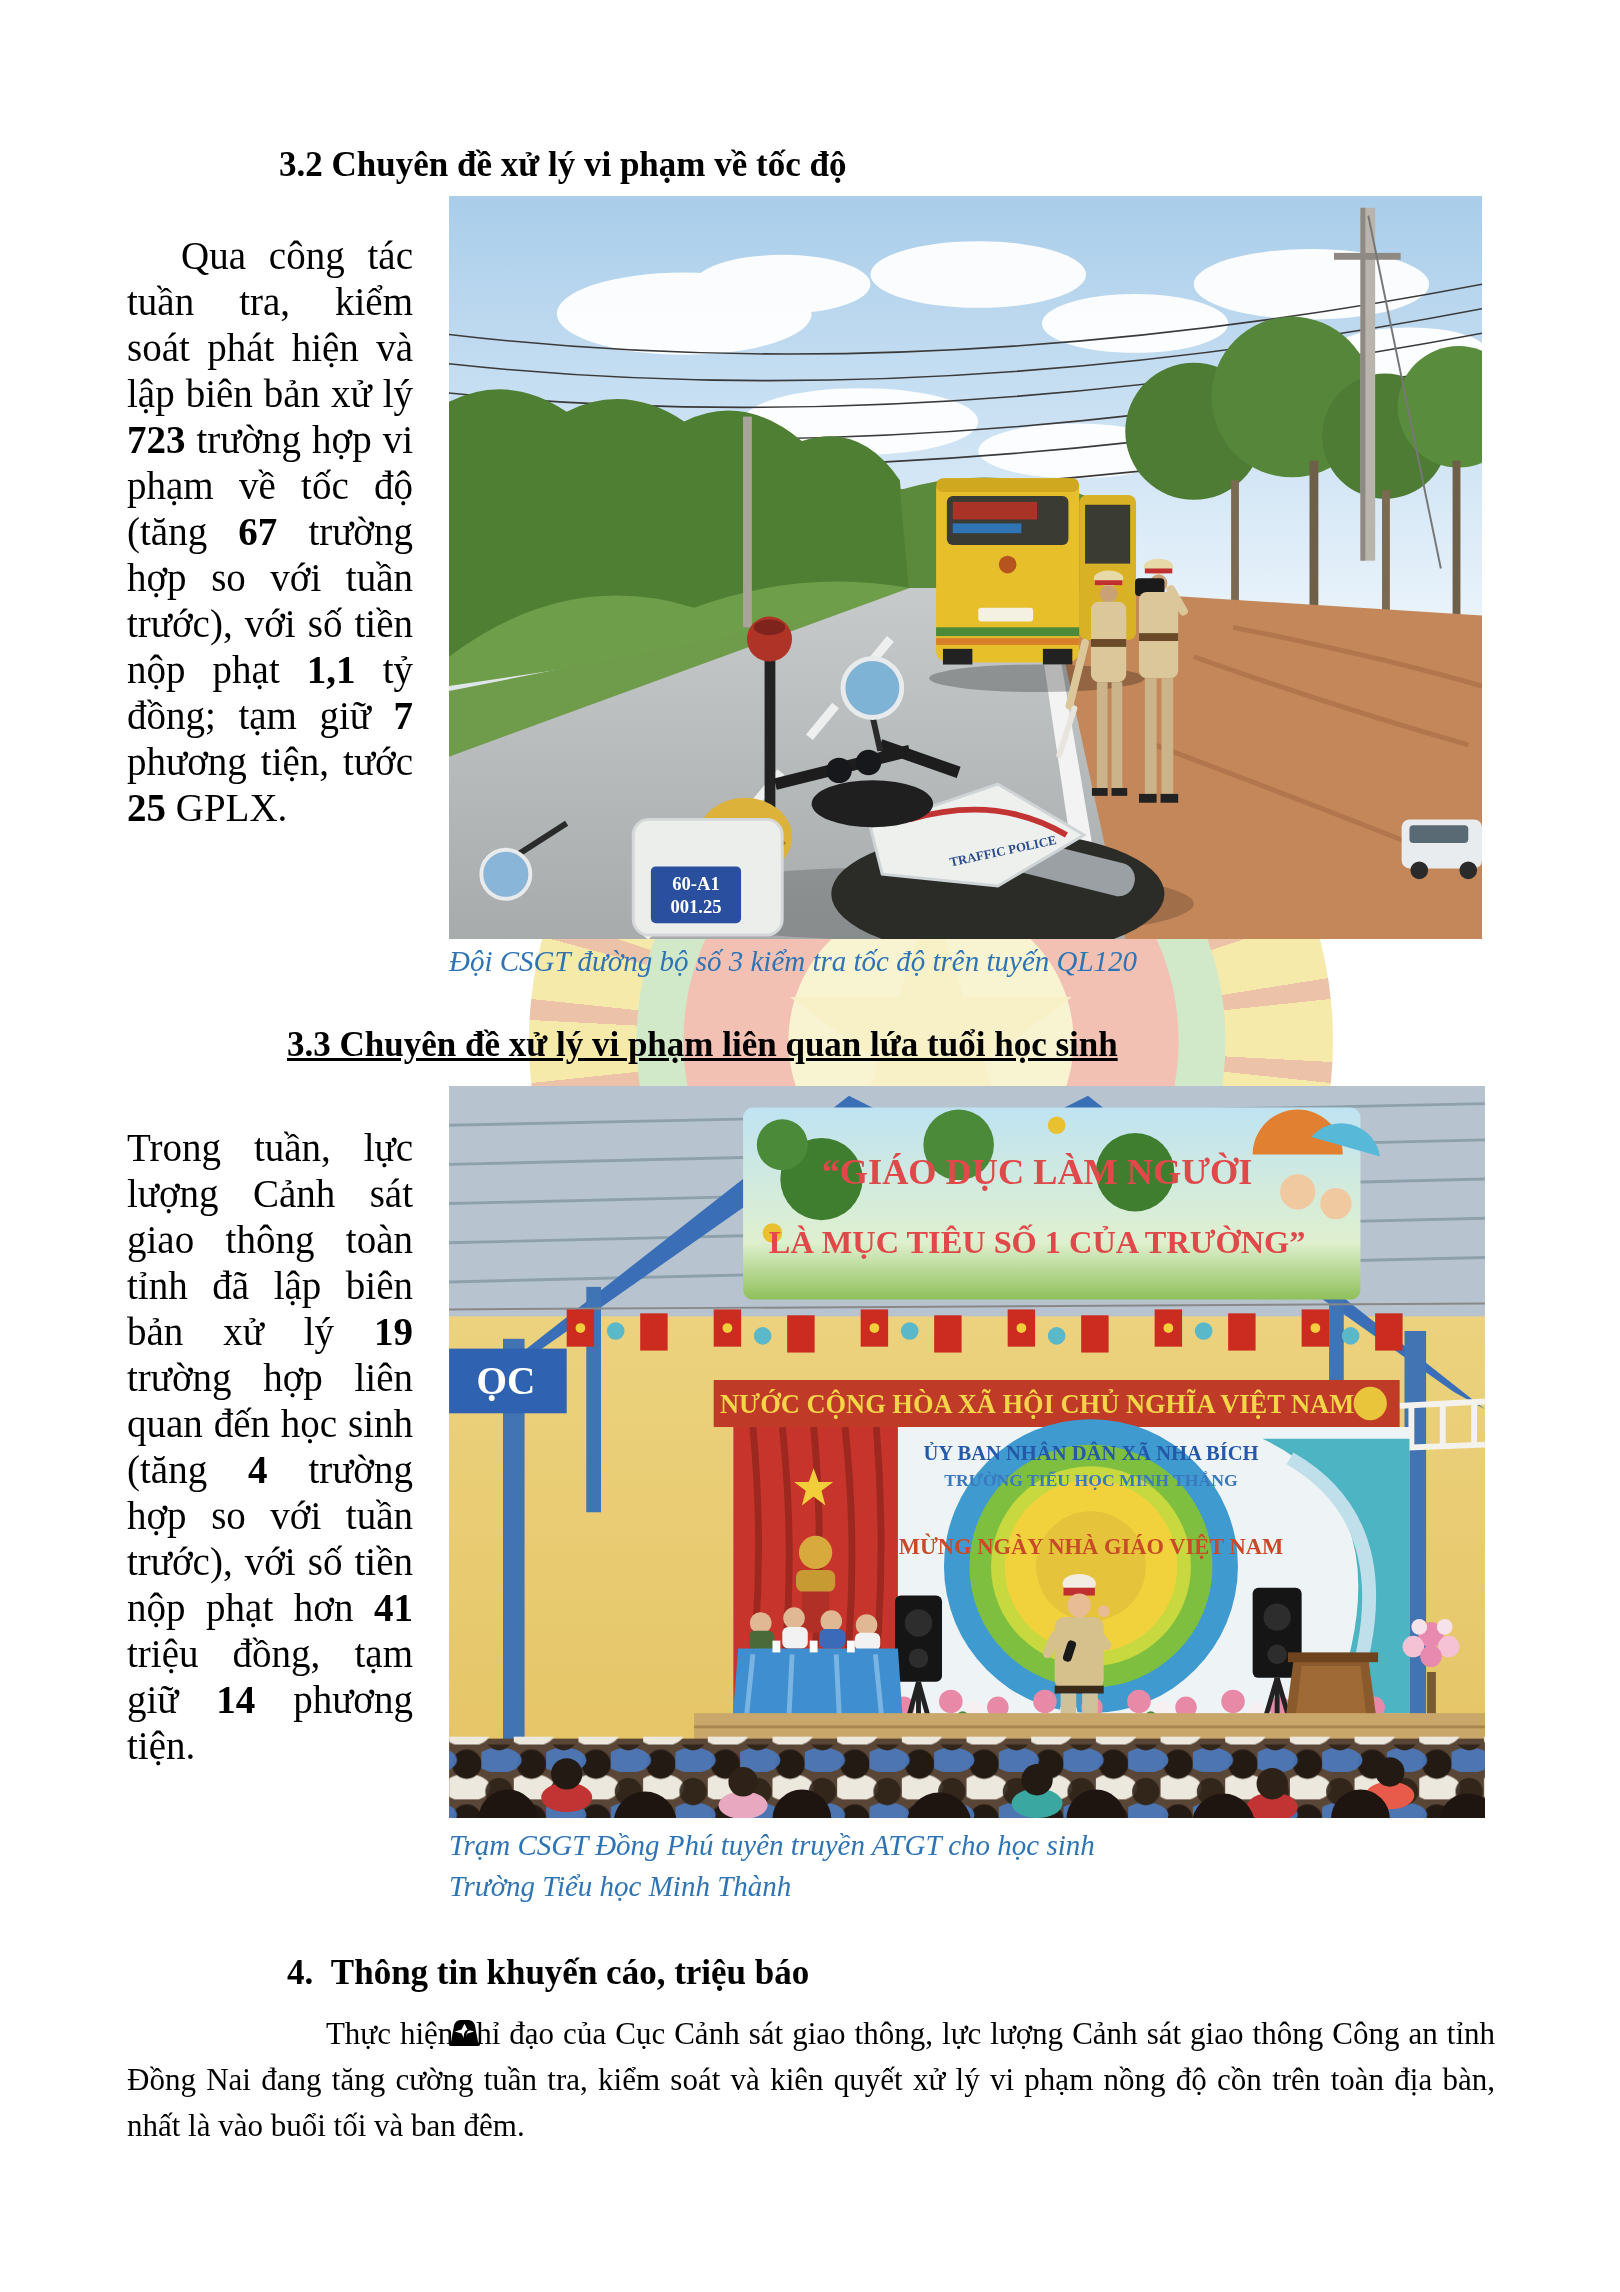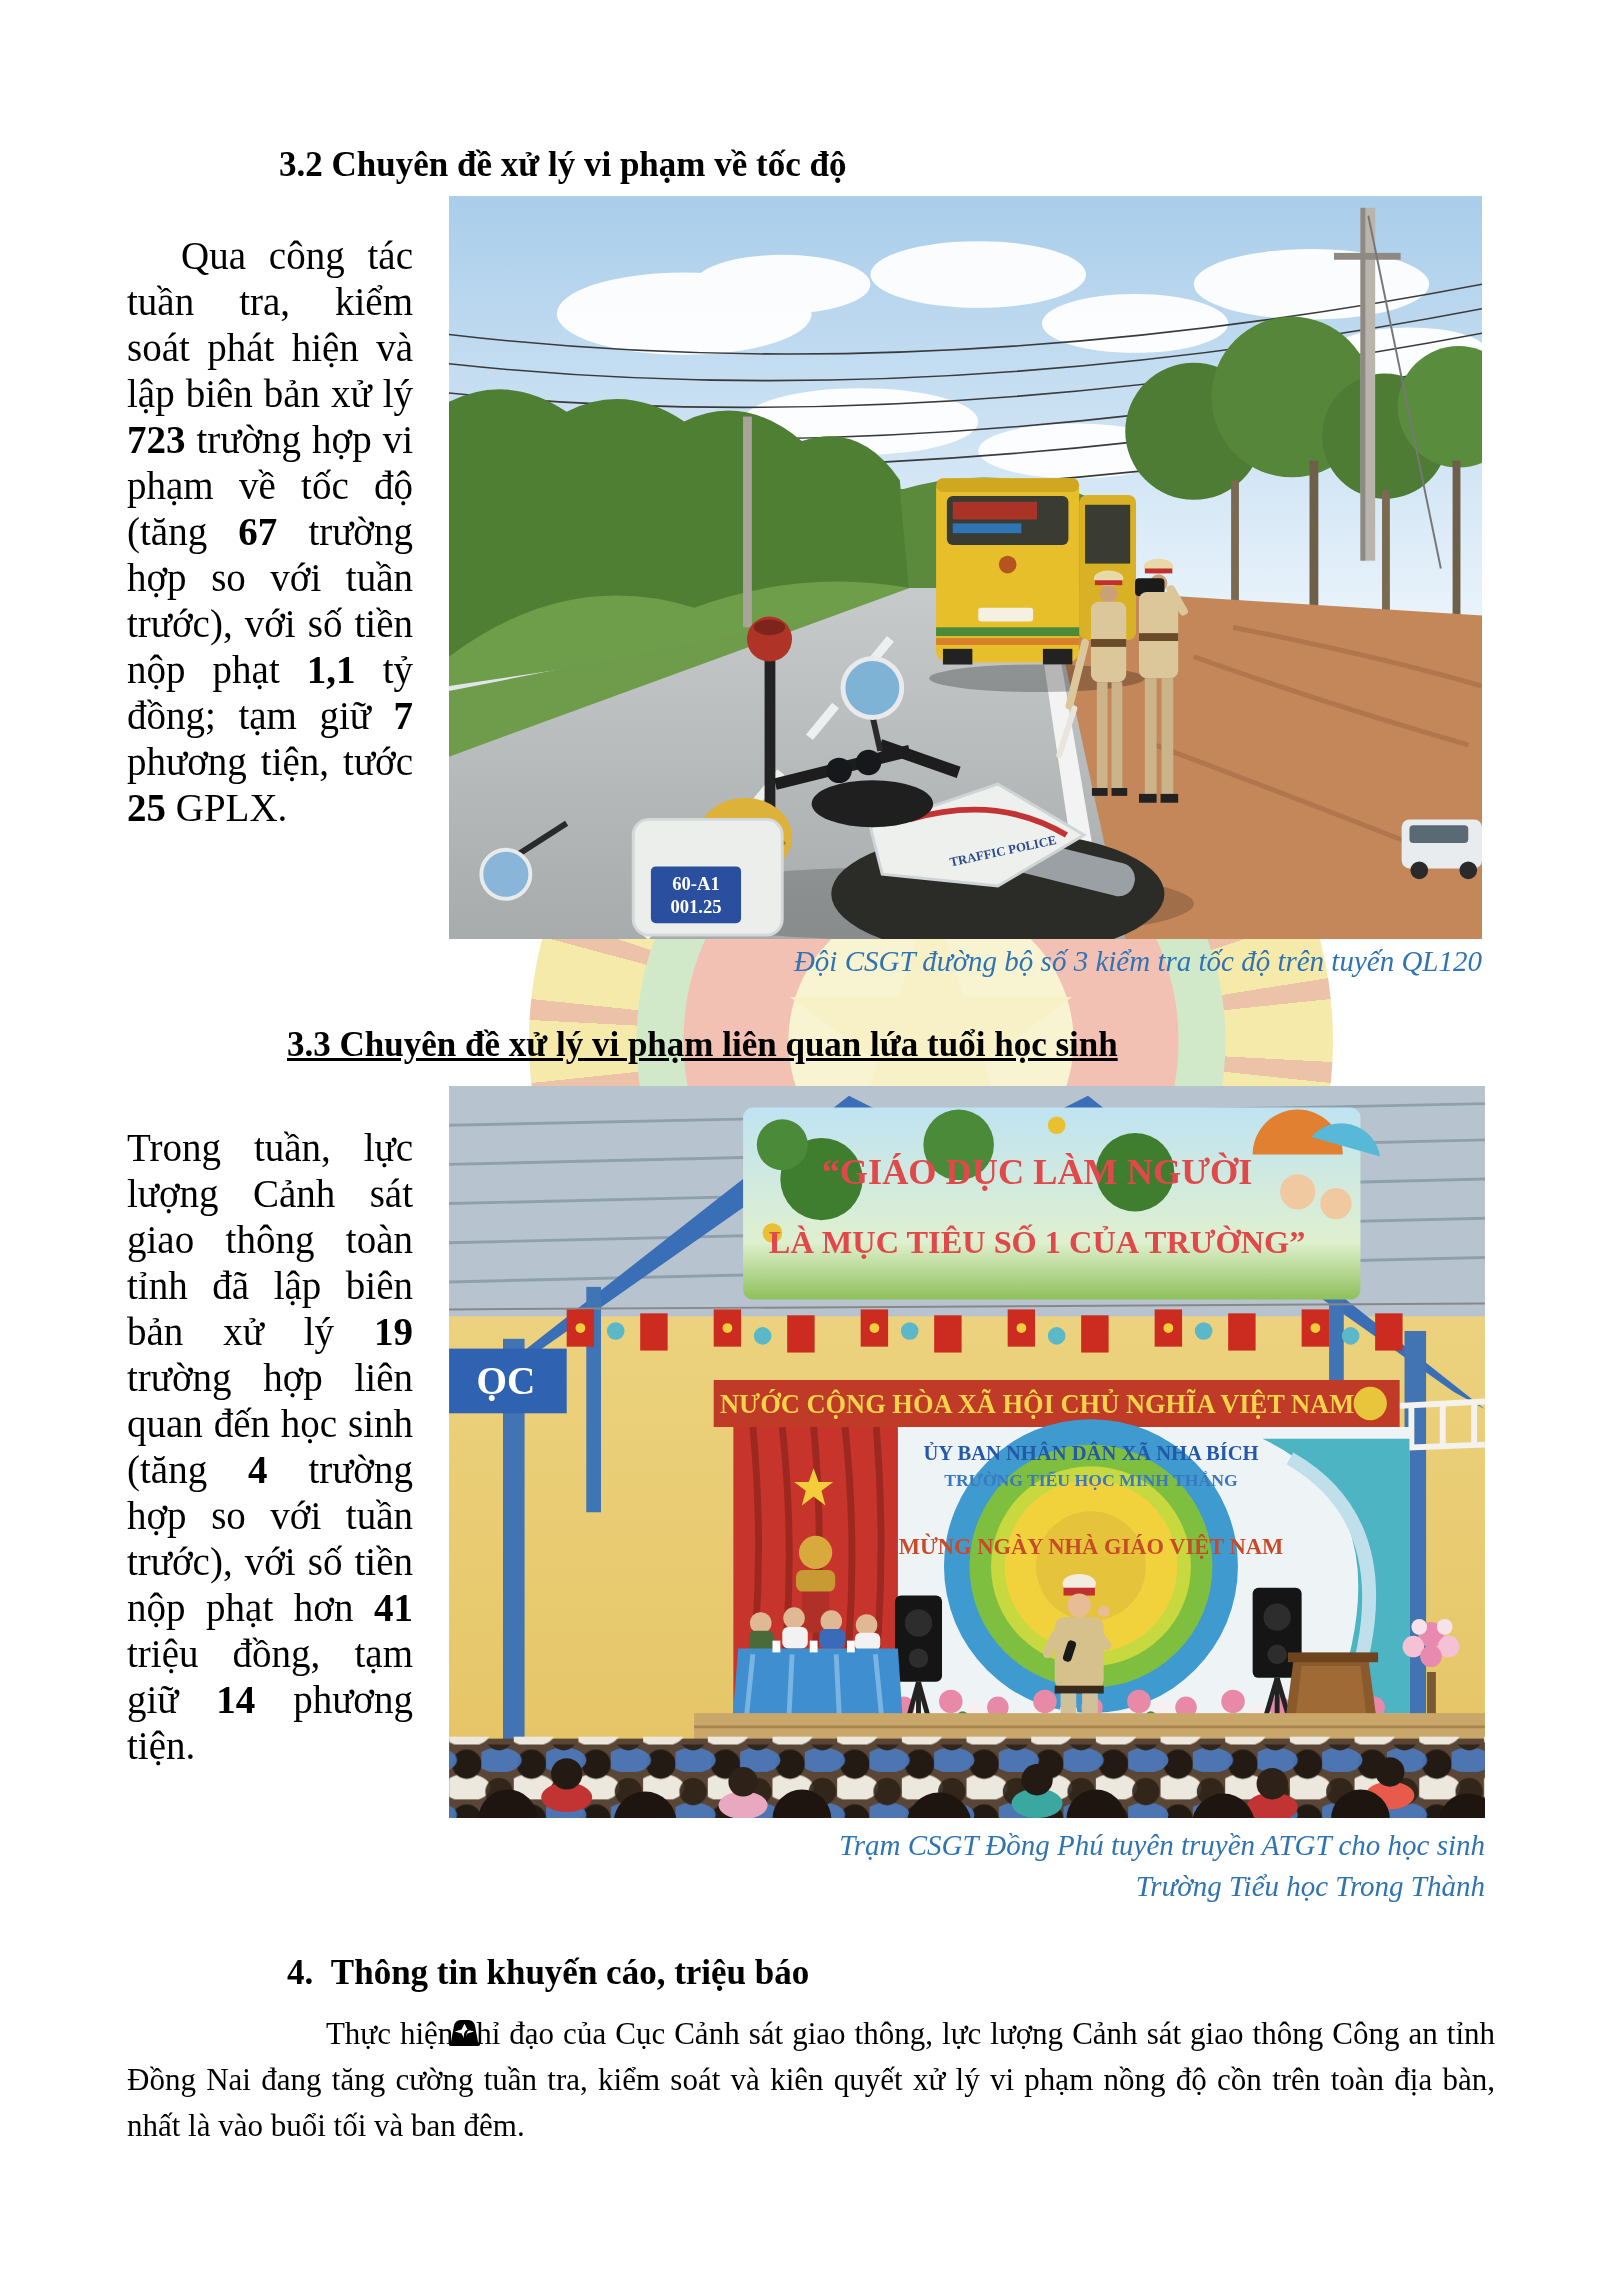--- a/index.html
+++ b/index.html
@@ -11,21 +11,21 @@
   .h-sec{position:absolute;font-weight:bold;font-size:35px;line-height:39px;white-space:nowrap;z-index:4;}
   .body-col{
     position:absolute;width:286px;font-size:39px;line-height:46px;
     text-align:justify;z-index:4;
   }
   .body-col.indent{text-indent:54px;}
   .b{font-weight:bold;}
   .photo{position:absolute;overflow:hidden;z-index:3;background:#dfe6ea;}
   .photo svg{display:block;}
   .caption{
-    position:absolute;text-align:right;color:#2E74B5;font-style:italic;
+    position:absolute;text-align:left;color:#2E74B5;font-style:italic;
     font-size:29px;line-height:41px;z-index:4;
   }
   
   .emblem{
     position:absolute;left:529px;top:639px;width:804px;height:804px;
     border-radius:50%;z-index:1;opacity:0.95;
     background-image:
       radial-gradient(circle at 50% 50%, #f8f3cf 0 142px, #f3bdb1 143px 247px, #cfe8c6 248px 294px, rgba(0,0,0,0) 295px),
       repeating-conic-gradient(from 0deg at 50% 50%, #f6e9a6 0deg 9deg, #ecc0a4 9deg 12deg);
   }
@@ -494,21 +494,21 @@
             <circle cx="790" cy="754" r="32"></circle>
           <circle cx="930" cy="748" r="30"></circle>
             <circle cx="1040" cy="752" r="30"></circle>
         </g>
       </g>
     </svg>
   </div>
 
   <div class="caption" style="left:449px;top:1825px;width:1036px;">
     <div>Trạm CSGT Đồng Phú tuyên truyền ATGT cho học sinh</div>
-    <div>Trường Tiểu học Trong Thành</div>
+    <div>Trường Tiểu học Minh Thành</div>
   </div>
 
   <div class="h-sec" style="left:287px;top:1953px;">
     <span class="h4-num">4.</span><span>Thông tin khuyến cáo, triệu báo</span>
   </div>
 
   <div class="para">
     <span class="siren">
       <svg width="35" height="31" viewBox="0 0 36 32">
         <path d="M5,26 L8,10 Q9,4 14,4 L22,4 Q27,4 28,10 L31,26 Z" fill="#000000" stroke="#000000" stroke-width="2" stroke-linejoin="round"></path>

